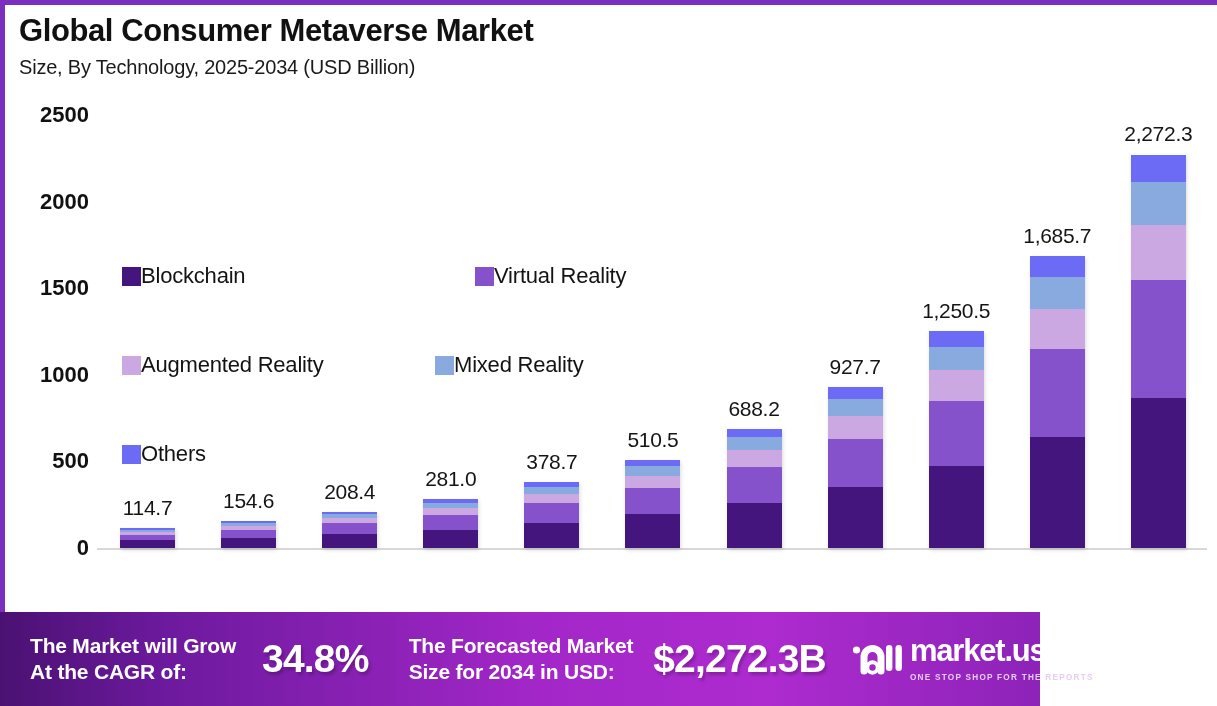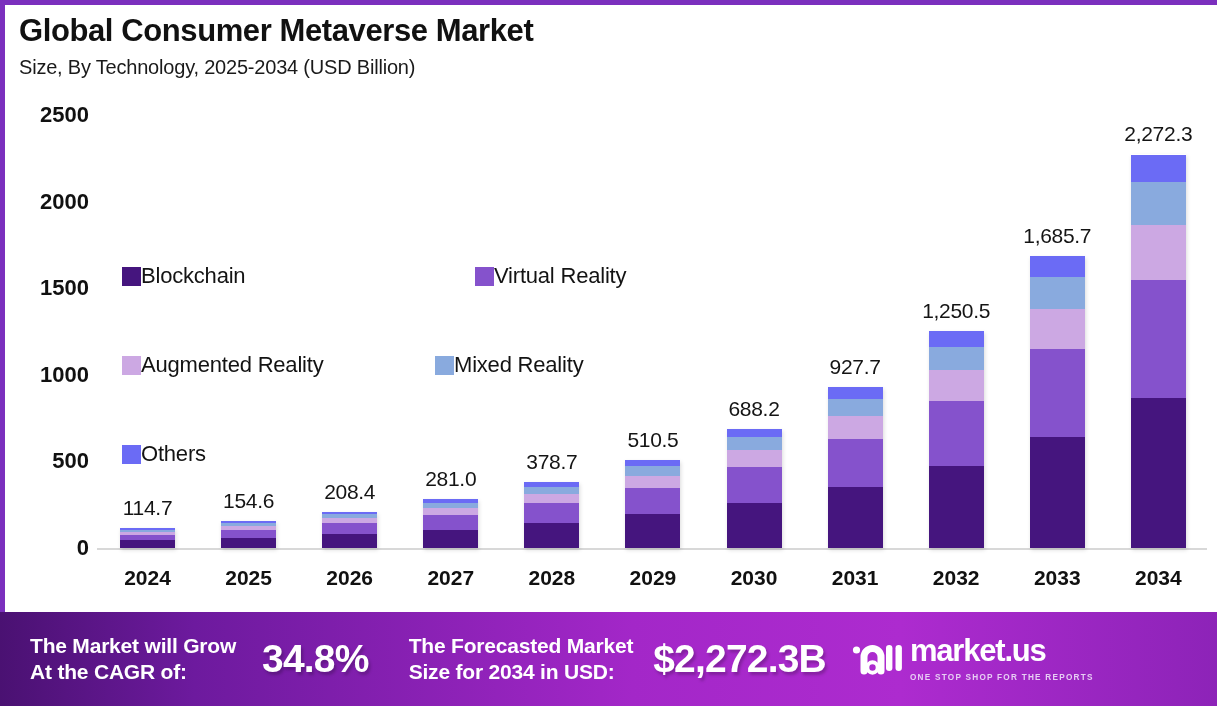--- a/index.html
+++ b/index.html
@@ -84,21 +84,21 @@
     white-space: nowrap; letter-spacing: -0.2px;
   }
   .lg0 { left: 7px;   top: 8px; }
   .lg1 { left: 320px; top: 8px; padding-left: 40px; }
   .lg2 { left: 7px;   top: 97px; }
   .lg3 { left: 320px; top: 97px; }
   .lg4 { left: 7px;   top: 186px; }
   
   .footer {
     position: absolute; left: -5px; bottom: 0;
-    width: 1217px; height: 94px;
+    width: 1040px; height: 94px;
     background: linear-gradient(90deg,#4a1172 0%,#6d1a9e 16%,#a327c8 52%,#ad2bcf 74%,#8d23b8 100%);
     display: flex; align-items: center;
   }
   .fblock { display: flex; align-items: center; }
   .ftext {
     color: #ffffff; font-size: 21px; font-weight: bold;
     line-height: 1.22; letter-spacing: -0.2px; white-space: nowrap;
   }
   .fbig {
     color: #ffffff; font-size: 39px; font-weight: bold;
@@ -245,33 +245,20 @@
         <div class="barcol">
           <div class="vallabel" style="bottom: 401.562px;">2,272.3</div>
           <div class="stack" style="height: 393.562px;">
             <div class="seg" style="height: 38.0011%; background: rgb(69, 21, 126);"></div>
             <div class="seg" style="height: 30.0004%; background: rgb(133, 82, 204);"></div>
             <div class="seg" style="height: 13.999%; background: rgb(204, 168, 227);"></div>
             <div class="seg" style="height: 10.9977%; background: rgb(137, 170, 222);"></div>
             <div class="seg" style="height: 7.00172%; background: rgb(107, 107, 245);"></div>
           </div>
         </div>
-      </div>
-    <div class="xlabels" id="x-axis">
-        <div class="xtick">2024</div>
-        <div class="xtick">2025</div>
-        <div class="xtick">2026</div>
-        <div class="xtick">2027</div>
-        <div class="xtick">2028</div>
-        <div class="xtick">2029</div>
-        <div class="xtick">2030</div>
-        <div class="xtick">2031</div>
-        <div class="xtick">2032</div>
-        <div class="xtick">2033</div>
-        <div class="xtick">2034</div>
       </div>
 
     <div class="legend" id="legend">
         <div class="legitem lg0">
           <span class="swatch" style="background: rgb(69, 21, 126);"></span>
           <span class="legtext">Blockchain</span>
         </div>
         <div class="legitem lg1">
           <span class="swatch" style="background: rgb(133, 82, 204);"></span>
           <span class="legtext">Virtual Reality</span>

